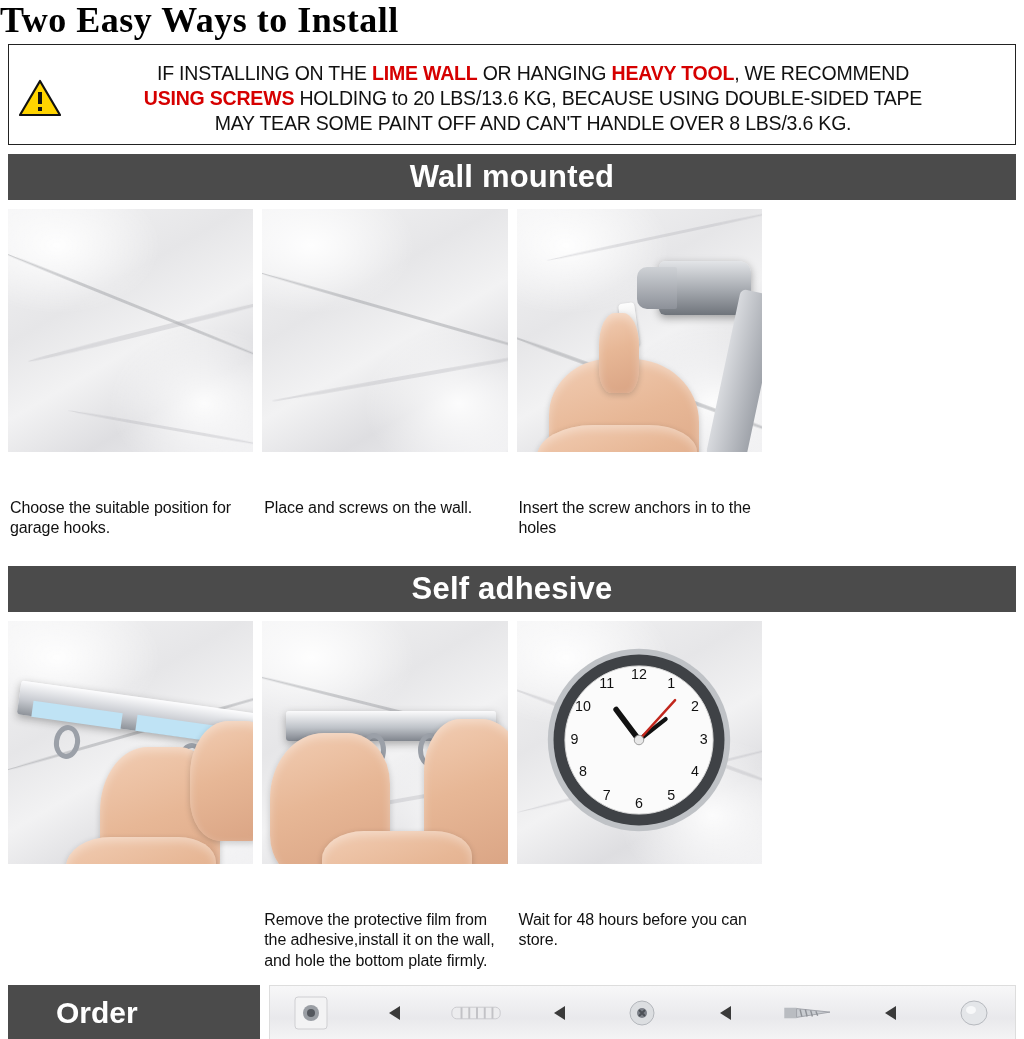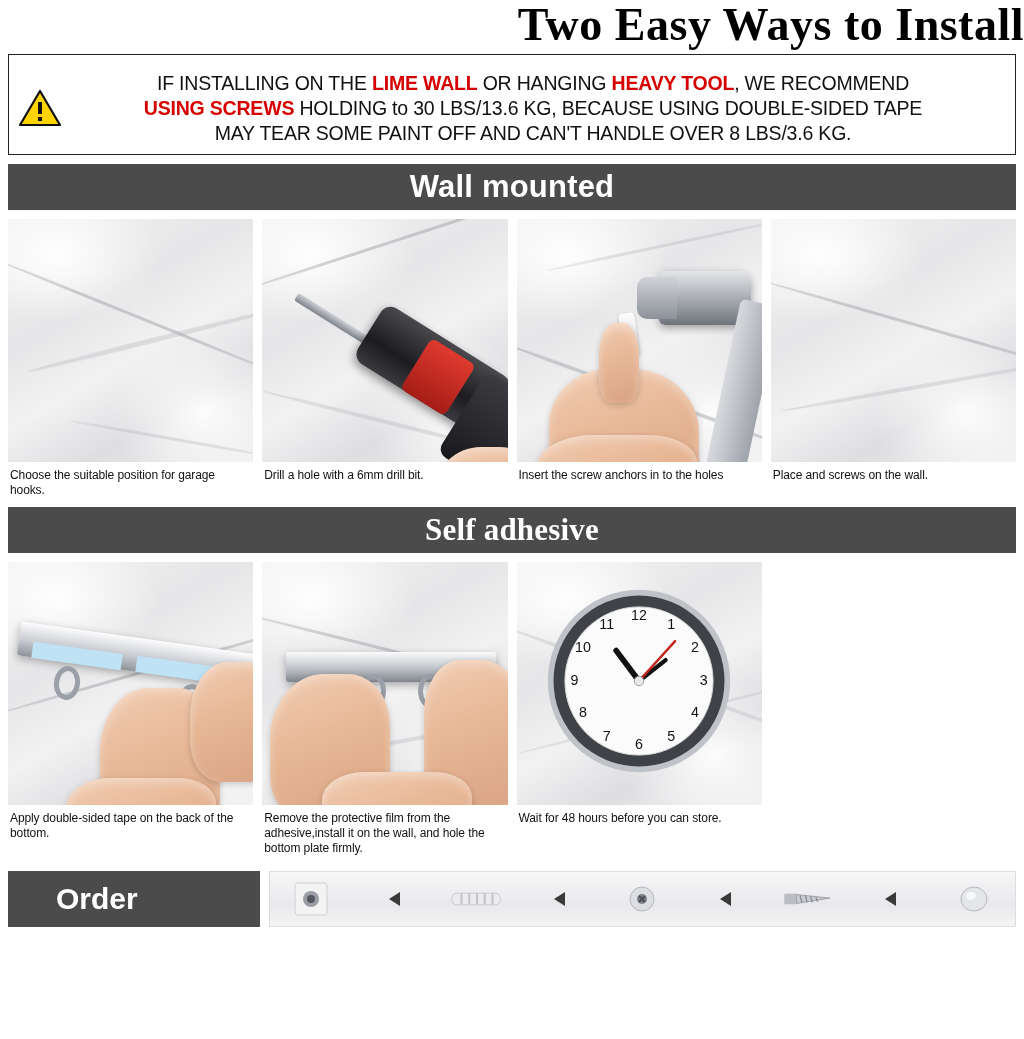--- a/index.html
+++ b/index.html
@@ -10,24 +10,24 @@
   body {
     width: 1024px; height: 1039px;
     font-family: "Liberation Sans", sans-serif;
     color: #111;
     position: relative;
     overflow: hidden;
   }
 
   
   .title {
-    text-align: right;
+    text-align: left;
     font-family: "Liberation Serif", serif;
     font-weight: bold;
-    font-size: 46px;
+    font-size: 36px;
     letter-spacing: 0.5px;
     line-height: 1;
     padding-top: 2px;
     padding-bottom: 6px;
     color: #000;
   }
 
   
   .warning-box {
     margin: 0 8px;
@@ -83,25 +83,26 @@
   }
   .cell { display: flex; flex-direction: column; }
   .photo {
     width: 100%;
     height: 243px;
     position: relative;
     overflow: hidden;
     background: #e9e9ea;
   }
   .caption {
-    font-size: 12px;
+    font-size: 16px;
     line-height: 1.28;
     padding: 6px 2px 0 2px;
     color: #111;
     letter-spacing: -0.1px;
+    margin-top: 40px;
   }
 
   
   .marble {
     position: absolute; inset: 0;
     background:
       radial-gradient(ellipse 60% 40% at 20% 15%, rgba(255,255,255,0.95), rgba(255,255,255,0) 70%),
       radial-gradient(ellipse 55% 45% at 80% 80%, rgba(255,255,255,0.9), rgba(255,255,255,0) 70%),
       linear-gradient(150deg, #f4f4f5 0%, #e6e6e8 35%, #f2f2f3 55%, #dedee1 75%, #efeff1 100%);
   }
@@ -184,21 +185,21 @@
 <div class="warning-box">
   <div class="warning-icon">
     <svg width="42" height="38" viewBox="0 0 42 38">
       <polygon points="21,2 41,36 1,36" fill="#ffd400" stroke="#111" stroke-width="2.2" stroke-linejoin="round"></polygon>
       <rect x="19" y="13" width="4" height="12" fill="#111"></rect>
       <rect x="19" y="28" width="4" height="4" fill="#111"></rect>
     </svg>
   </div>
   <div class="warning-text">
     <span>IF INSTALLING ON THE </span><span class="hl">LIME WALL</span><span> OR HANGING </span><span class="hl">HEAVY TOOL</span><span>, WE RECOMMEND</span><br>
-    <span class="hl">USING SCREWS</span><span> HOLDING to 30 LBS/13.6 KG, BECAUSE USING DOUBLE-SIDED TAPE</span><br>
+    <span class="hl">USING SCREWS</span><span> HOLDING to 20 LBS/13.6 KG, BECAUSE USING DOUBLE-SIDED TAPE</span><br>
     <span>MAY TEAR SOME PAINT OFF AND CAN'T HANDLE OVER 8 LBS/3.6 KG.</span>
   </div>
 </div>
 
 <div class="section-bar">
   <span class="label">Wall mounted</span>
 </div>
 
 <div class="grid">
 
@@ -208,36 +209,30 @@
       <div class="vein" style="left:-10px;top:40px;width:300px;height:3px;transform:rotate(22deg);"></div>
       <div class="vein soft" style="left:20px;top:150px;width:260px;height:5px;transform:rotate(-14deg);"></div>
       <div class="vein soft" style="left:60px;top:200px;width:200px;height:3px;transform:rotate(10deg);"></div>
 
       <div class="hook-base" style="left:62px;top:338px;width:0;height:0;"></div>
 
     </div>
     <div class="caption">Choose the suitable position for garage hooks.</div>
   </div>
 
-  <div class="cell">
-    <div class="photo">
-      <div class="marble"></div>
-      <div class="vein" style="left:-20px;top:70px;width:320px;height:3px;transform:rotate(-18deg);"></div>
-      <div class="vein soft" style="left:0px;top:170px;width:280px;height:4px;transform:rotate(14deg);"></div>
-
-      <div style="position:absolute;left:28px;top:96px;width:86px;height:9px;background:linear-gradient(180deg,#cfd2d6,#7e828a);transform:rotate(32deg);border-radius:2px;"></div>
-
-      <div style="position:absolute;left:96px;top:118px;width:150px;height:66px;background:linear-gradient(180deg,#4a4a4e,#1c1c20 60%,#3a3a3f);border-radius:12px;transform:rotate(32deg);box-shadow:0 4px 10px rgba(0,0,0,0.4);"></div>
-      <div style="position:absolute;left:150px;top:128px;width:52px;height:60px;background:linear-gradient(180deg,#e03a2f,#a41d16);border-radius:6px;transform:rotate(32deg);"></div>
-      <div style="position:absolute;left:196px;top:160px;width:58px;height:96px;background:linear-gradient(180deg,#3b3b40,#1a1a1e);border-radius:10px;transform:rotate(32deg);"></div>
-
-      <div class="skin" style="left:172px;top:228px;width:118px;height:118px;border-radius:40% 45% 35% 45%;"></div>
-
-    </div>
-    <div class="caption">Drill a hole with a 6mm drill bit.</div>
+
+  <div class="cell">
+    <div class="photo">
+      <div class="marble"></div>
+      <div class="vein" style="left:-10px;top:60px;width:320px;height:3px;transform:rotate(16deg);"></div>
+      <div class="vein soft" style="left:10px;top:190px;width:280px;height:4px;transform:rotate(-10deg);"></div>
+
+      <div class="skin" style="left:236px;top:228px;width:110px;height:100px;border-radius:45% 40% 30% 40%;"></div>
+    </div>
+    <div class="caption">Place and screws on the wall.</div>
   </div>
 
   <div class="cell">
     <div class="photo">
       <div class="marble"></div>
       <div class="vein" style="left:-20px;top:120px;width:320px;height:4px;transform:rotate(20deg);"></div>
       <div class="vein soft" style="left:30px;top:50px;width:240px;height:3px;transform:rotate(-12deg);"></div>
 
       <div style="position:absolute;left:142px;top:52px;width:92px;height:54px;background:linear-gradient(180deg,#e3e5e8,#a4a8ae 55%,#6f747b);border-radius:6px 12px 8px 6px;box-shadow:0 3px 8px rgba(0,0,0,0.35);"></div>
       <div style="position:absolute;left:120px;top:58px;width:40px;height:42px;background:linear-gradient(180deg,#cfd2d6,#8d9199);border-radius:10px 2px 2px 10px;"></div>
@@ -245,34 +240,23 @@
       <div style="position:absolute;left:206px;top:82px;width:40px;height:170px;background:linear-gradient(90deg,#d8dade,#9fa3aa);transform:rotate(12deg);border-radius:6px;"></div>
 
       <div style="position:absolute;left:104px;top:94px;width:16px;height:44px;background:linear-gradient(180deg,#fdfdfd,#d8d8d8);border-radius:4px;transform:rotate(-8deg);box-shadow:0 1px 3px rgba(0,0,0,0.25);"></div>
 
       <div class="skin" style="left:32px;top:150px;width:150px;height:140px;border-radius:40% 45% 30% 35%;"></div>
       <div class="skin" style="left:82px;top:104px;width:40px;height:80px;border-radius:40% 40% 30% 30%;"></div>
       <div class="skin" style="left:20px;top:216px;width:160px;height:90px;border-radius:35% 30% 20% 25%;"></div>
     </div>
     <div class="caption">Insert the screw anchors in to the holes</div>
   </div>
-
-  <div class="cell">
-    <div class="photo">
-      <div class="marble"></div>
-      <div class="vein" style="left:-10px;top:60px;width:320px;height:3px;transform:rotate(16deg);"></div>
-      <div class="vein soft" style="left:10px;top:190px;width:280px;height:4px;transform:rotate(-10deg);"></div>
-
-      <div class="skin" style="left:236px;top:228px;width:110px;height:100px;border-radius:45% 40% 30% 40%;"></div>
-    </div>
-    <div class="caption">Place and screws on the wall.</div>
-  </div>
-</div>
-
-<div class="section-bar" style="margin-top:8px;font-family:Liberation Serif, serif;">
+</div>
+
+<div class="section-bar" style="margin-top:27px;">
   <span class="label">Self adhesive</span>
 </div>
 
 <div class="grid">
 
 
   <div class="cell">
     <div class="photo">
       <div class="marble"></div>
       <div class="vein" style="left:-10px;top:150px;width:320px;height:3px;transform:rotate(-16deg);"></div>
@@ -282,21 +266,20 @@
       <div style="position:absolute;left:24px;top:86px;width:90px;height:16px;background:#bfe3f5;transform:rotate(8deg);"></div>
       <div style="position:absolute;left:128px;top:100px;width:90px;height:16px;background:#bfe3f5;transform:rotate(8deg);"></div>
 
       <div style="position:absolute;left:46px;top:104px;width:26px;height:34px;border:5px solid #9ba0a8;border-radius:50%;transform:rotate(8deg);"></div>
       <div style="position:absolute;left:170px;top:122px;width:26px;height:34px;border:5px solid #9ba0a8;border-radius:50%;transform:rotate(8deg);"></div>
 
       <div class="skin" style="left:92px;top:126px;width:120px;height:160px;border-radius:40% 35% 30% 35%;"></div>
       <div class="skin" style="left:182px;top:100px;width:86px;height:120px;border-radius:45% 35% 30% 35%;"></div>
       <div class="skin" style="left:58px;top:216px;width:150px;height:100px;border-radius:30% 25% 20% 25%;"></div>
     </div>
-    <div class="caption">Apply double-sided tape on the back of the bottom.</div>
   </div>
 
   <div class="cell">
     <div class="photo">
       <div class="marble"></div>
       <div class="vein" style="left:-20px;top:50px;width:320px;height:3px;transform:rotate(14deg);"></div>
       <div class="vein soft" style="left:10px;top:200px;width:280px;height:4px;transform:rotate(-10deg);"></div>
 
       <div style="position:absolute;left:24px;top:90px;width:210px;height:30px;background:linear-gradient(180deg,#fbfbfc,#bfc3c9 55%,#80858d);border-radius:3px;box-shadow:0 3px 8px rgba(0,0,0,0.3);"></div>
 

